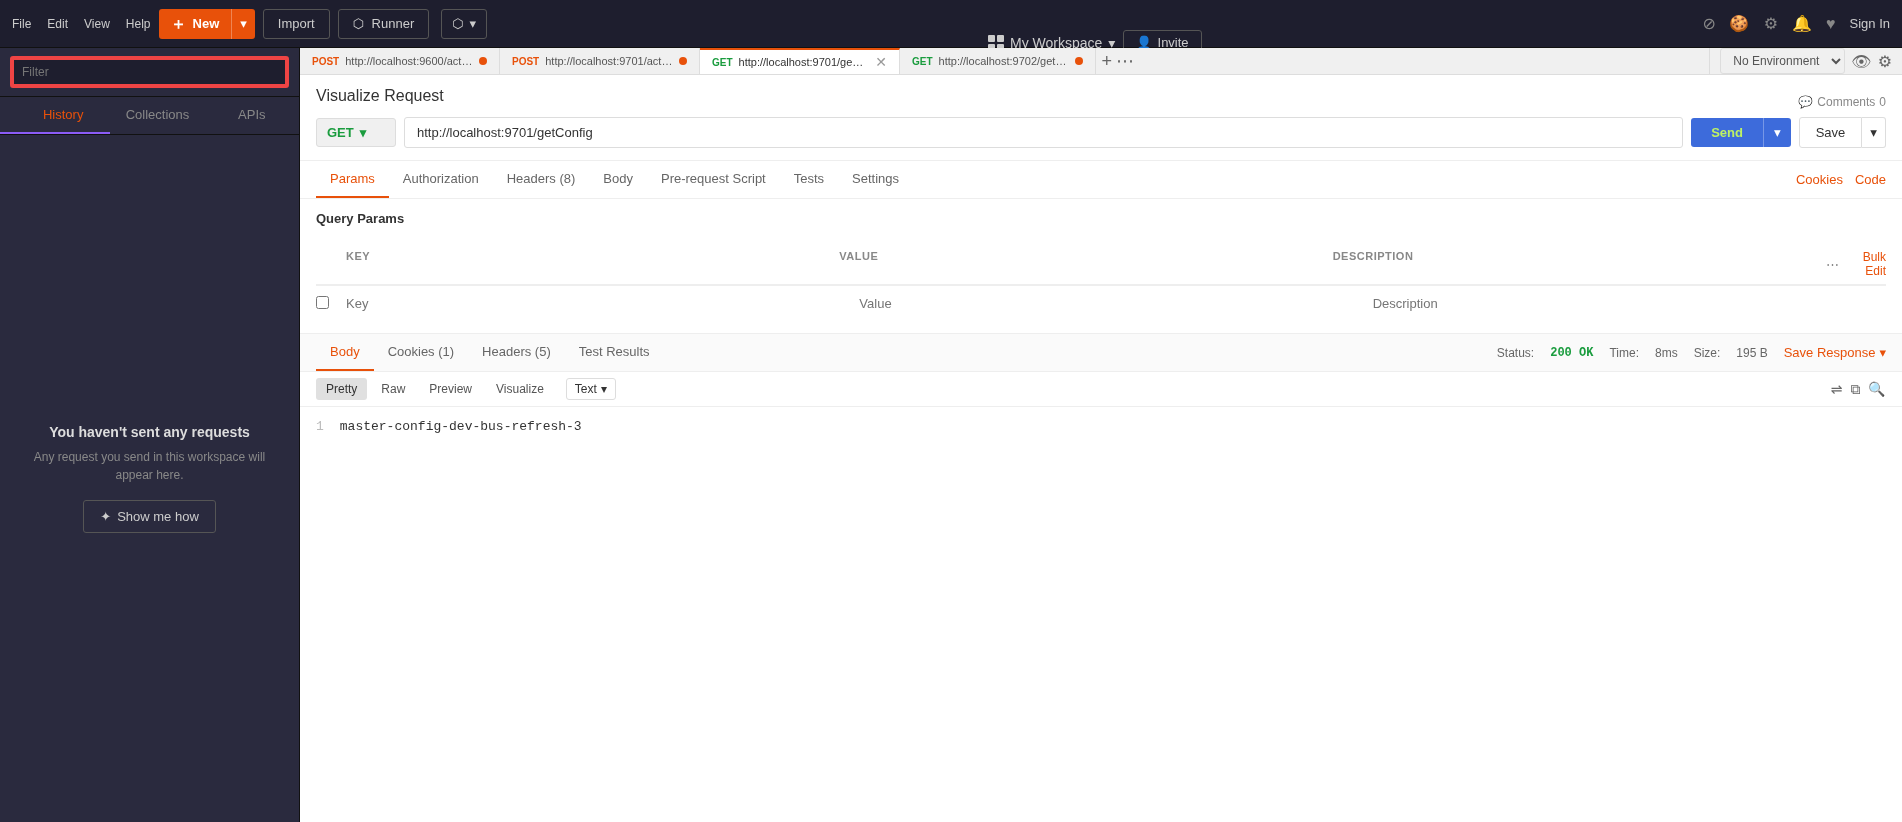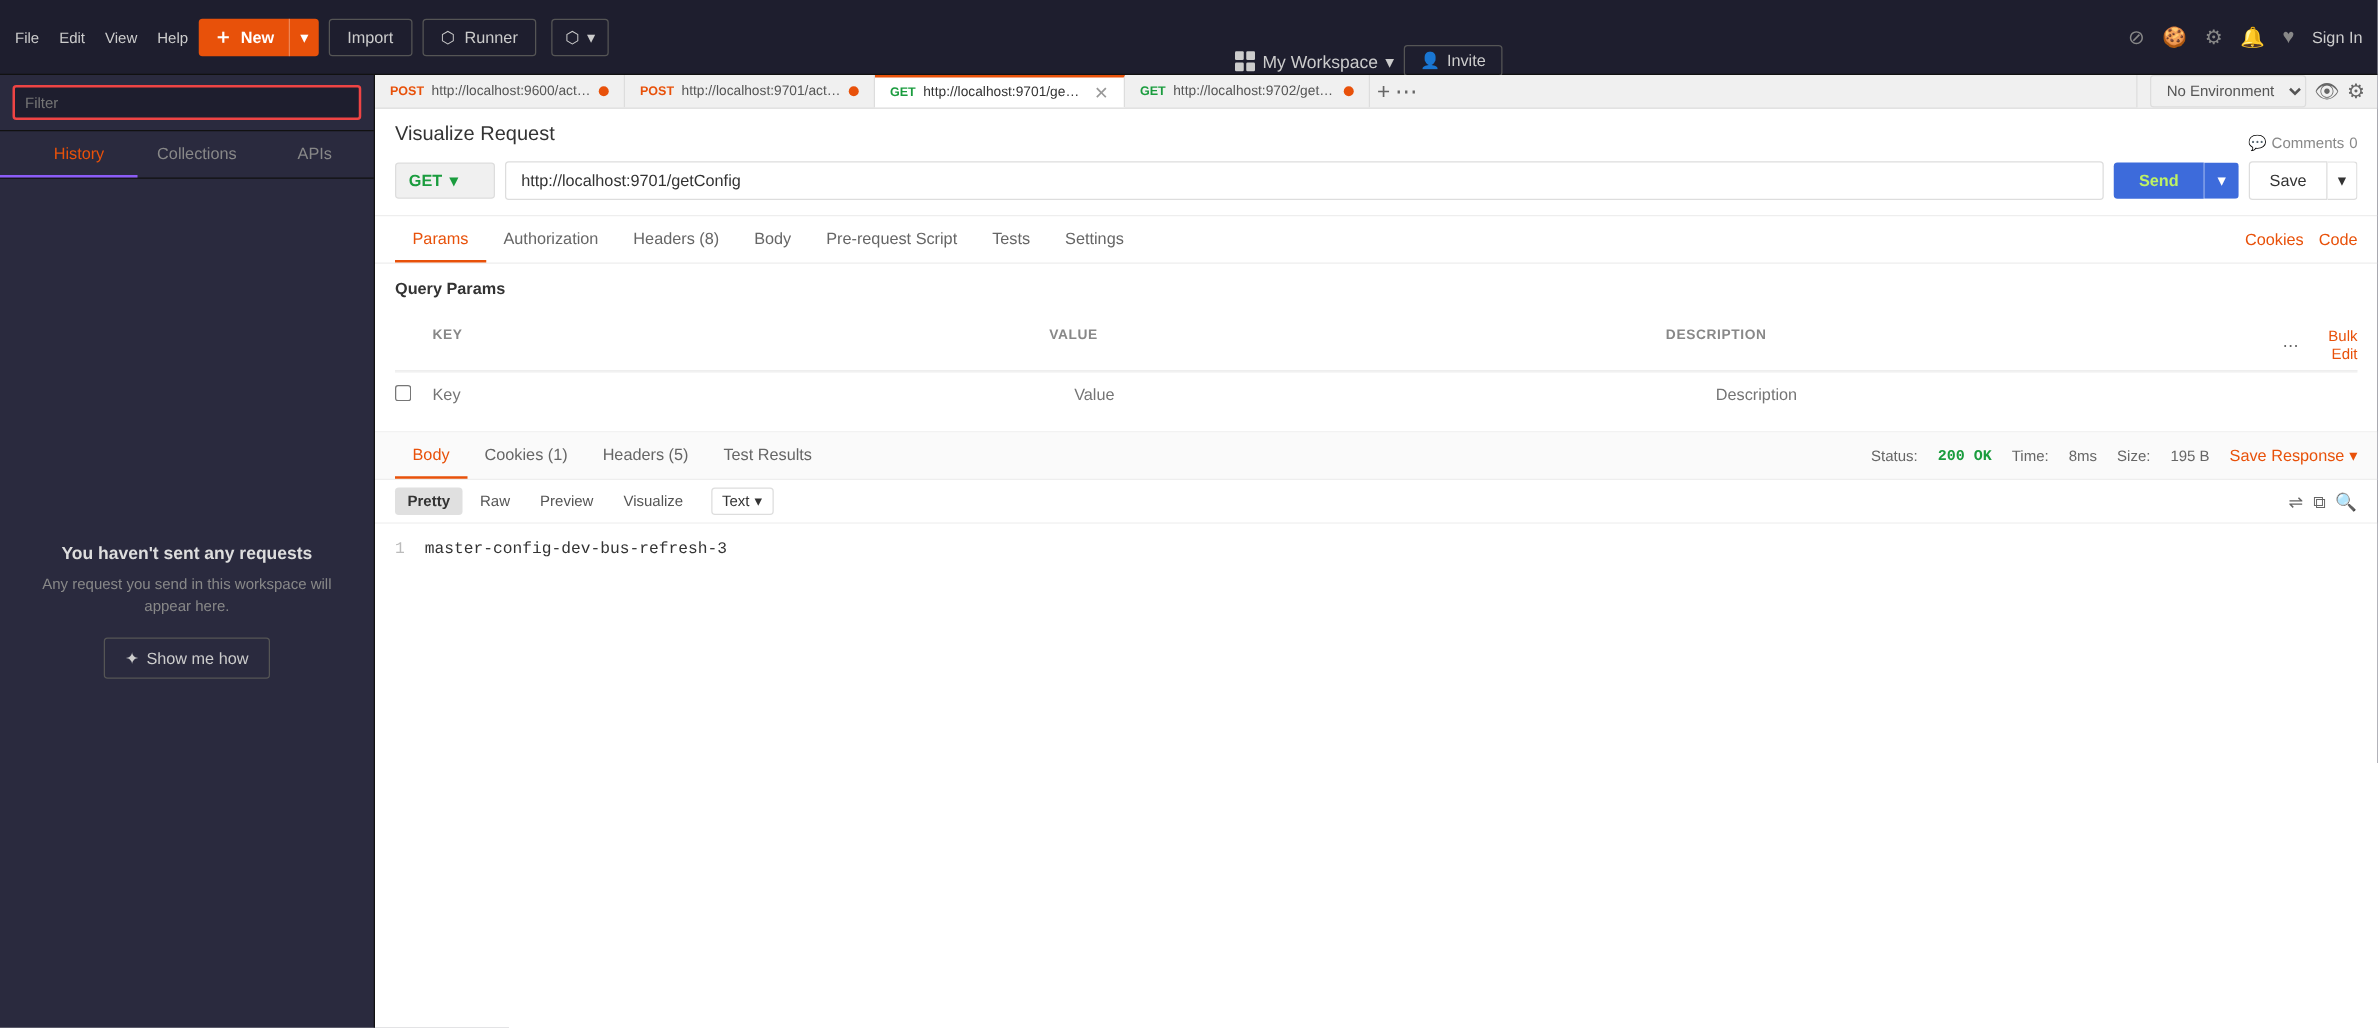--- a/index.html
+++ b/index.html
@@ -1,20 +1,20 @@
 <!DOCTYPE html>
 <html><head>
   <meta charset="utf-8">
   <style>
     * { box-sizing: border-box; margin: 0; padding: 0; }
     body { font-family: -apple-system, BlinkMacSystemFont, 'Segoe UI', sans-serif; font-size: 13px; background: #1a1a2e; color: #ccc; height: 822px; overflow: hidden; }
 
     
     .topbar {
-      display: flex; align-items: center; background: #1e1e2e; height: 60px;
+      display: flex; align-items: center; background: #1e1e2e; height: 48px;
       padding: 0 12px; gap: 8px; border-bottom: 1px solid #111;
     }
     .topbar-left { display: flex; align-items: center; gap: 8px; }
     .menu-items { display: flex; gap: 16px; align-items: center; }
     .menu-item { color: #ccc; font-size: 12px; cursor: pointer; }
     .new-btn {
       display: flex; align-items: center; background: #e8510a; color: #fff;
       border: none; border-radius: 3px; cursor: pointer; height: 30px;
     }
     .new-btn-main { padding: 0 12px; font-size: 13px; font-weight: 600; display: flex; align-items: center; gap: 6px; }
@@ -39,21 +39,21 @@
     .icon-btn { color: #888; cursor: pointer; font-size: 16px; background: none; border: none; }
     .signin-btn { color: #ccc; cursor: pointer; font-size: 13px; background: none; border: none; }
 
     
     .main-layout { display: flex; height: calc(822px - 48px); }
 
     
     .sidebar { width: 300px; background: #2a2a3e; border-right: 1px solid #111; display: flex; flex-direction: column; flex-shrink: 0; }
     .sidebar-search { padding: 8px 10px; border-bottom: 1px solid #111; }
     .sidebar-search input {
-      width: 100%; background: #1e1e2e; border: 2px solid #ef4444; color: #ec4899;
+      width: 100%; background: #1e1e2e; border: 4px solid #ef4444; color: #ec4899;
       border-radius: 3px; padding: 5px 8px; font-size: 12px; outline: none;
     }
     .sidebar-tabs { display: flex; border-bottom: 1px solid #111; }
     .sidebar-tab {
       flex: 1; text-align: center; padding: 10px 0; cursor: pointer; font-size: 13px;
       color: #888; border-bottom: 2px solid transparent;
     }
     .sidebar-tab.active { color: #e8510a; border-bottom: 2px solid #8b5cf6; padding-left: 16px; }
     .sidebar-content { flex: 1; display: flex; flex-direction: column; align-items: center; justify-content: center; padding: 20px; text-align: center; }
     .save-responses { display: flex; align-items: center; gap: 8px; padding: 8px 12px; border-bottom: 1px solid #111; }
@@ -158,21 +158,21 @@
     .resp-status { margin-left: auto; display: flex; align-items: center; gap: 16px; font-size: 12px; color: #666; }
     .status-ok { color: #1a9c3e; font-weight: 600; font-family: Liberation Mono, monospace; }
     .save-response-btn { color: #e8510a; font-size: 13px; cursor: pointer; display: flex; align-items: center; gap: 4px; }
 
     
     .resp-body-tabs { display: flex; align-items: center; padding: 6px 16px; border-bottom: 1px solid #eee; gap: 4px; }
     .resp-body-tab {
       padding: 4px 10px; font-size: 12px; color: #555; cursor: pointer;
       border-radius: 3px;
     }
-    .resp-body-tab.active { background: #e0e0e0; color: #333; font-weight: 700; }
+    .resp-body-tab.active { background: #e0e0e0; color: #333; font-weight: 400; }
     .format-select {
       display: flex; align-items: center; gap: 4px; border: 1px solid #ddd;
       border-radius: 3px; padding: 3px 8px; font-size: 12px; color: #333; cursor: pointer; margin-left: 8px;
     }
     .resp-body-actions { margin-left: auto; display: flex; gap: 8px; }
     .resp-body-action { color: #666; cursor: pointer; font-size: 14px; background: none; border: none; }
 
     
     .code-area { padding: 12px 16px; font-family: 'Courier New', monospace; font-size: 13px; flex: 1; overflow: auto; background: #fff; }
     .line-num { color: #bbb; margin-right: 16px; user-select: none; }

